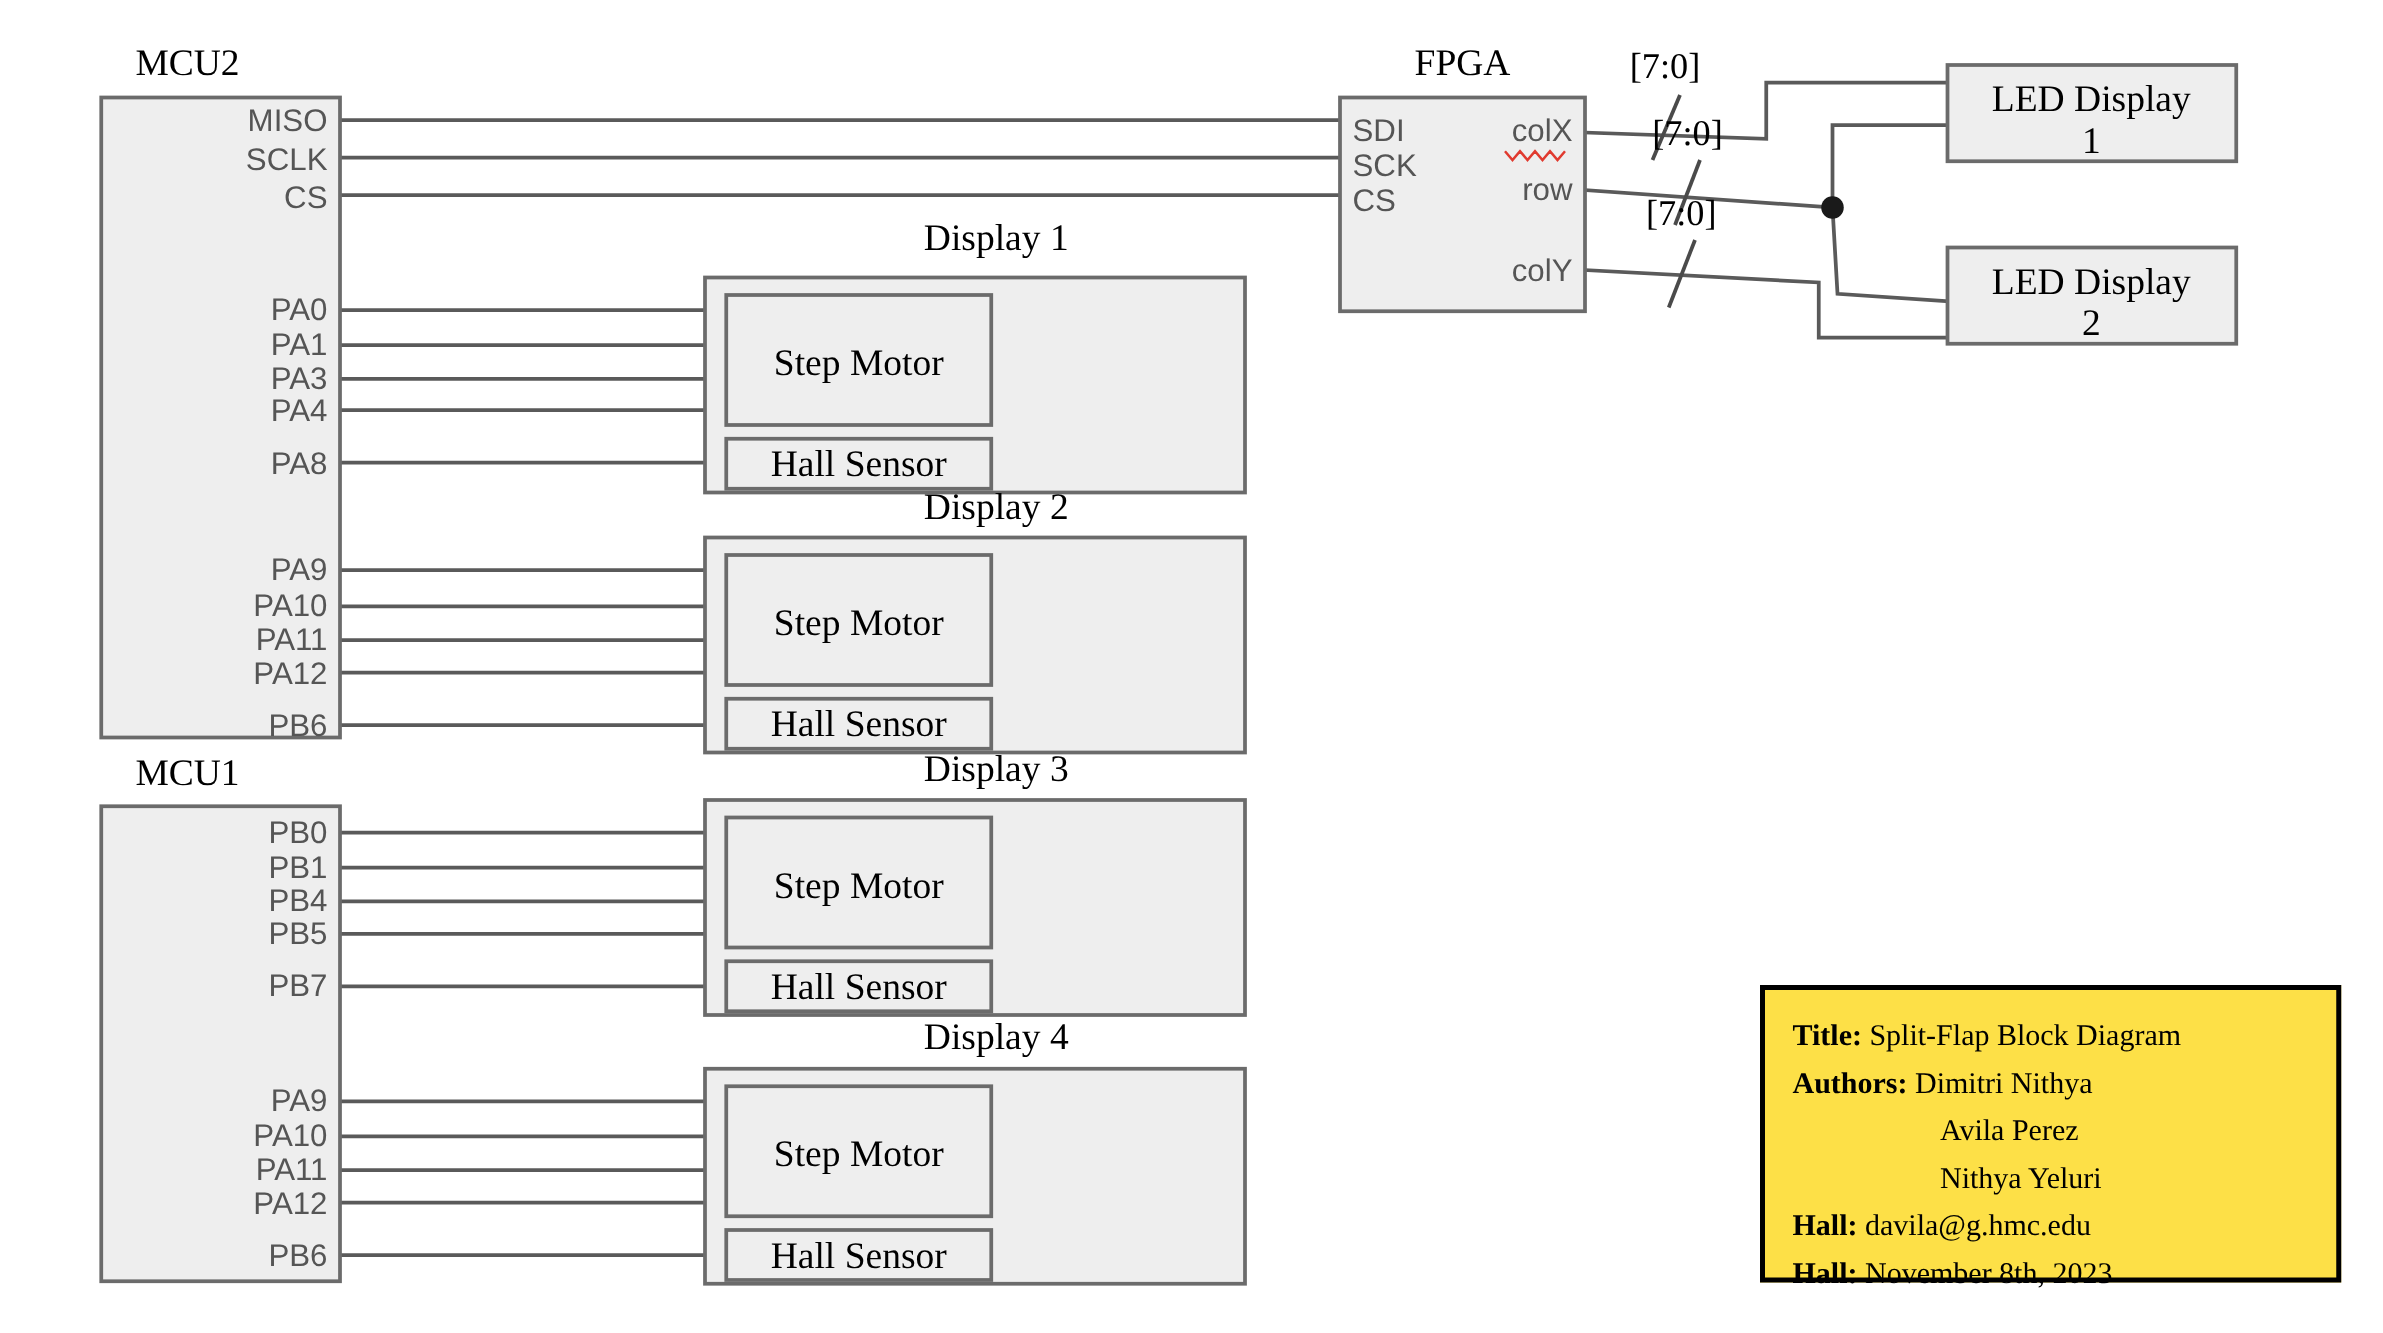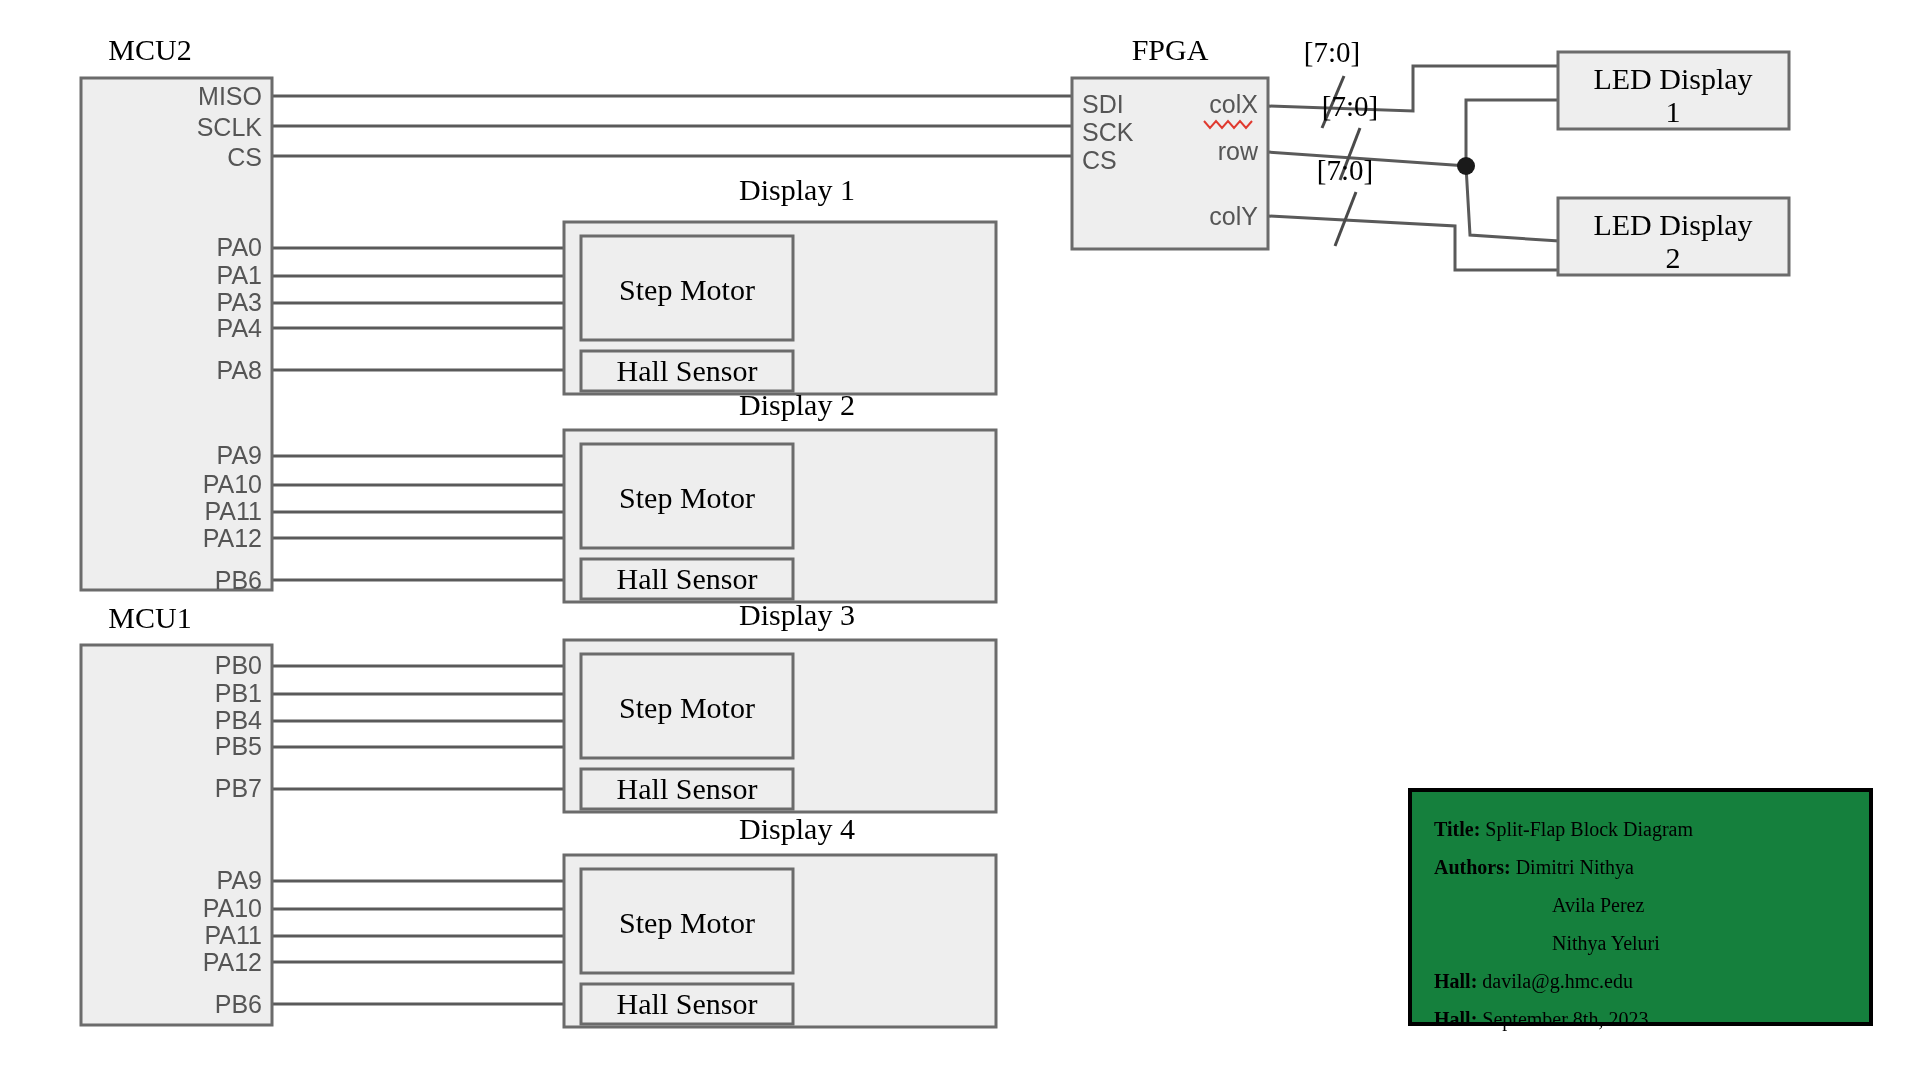--- a/index.html
+++ b/index.html
@@ -95,25 +95,25 @@
     fill: none;
   }
   
   #title-block {
     position: absolute;
     left: 1408px;
     top: 788px;
     width: 465px;
     height: 238px;
     border: 4px solid #000000;
-    background: #15803d;
+    background: #fde047;
     box-sizing: border-box;
     padding: 18px 0 0 22px;
     font-family: "Liberation Serif", serif;
-    font-size: 20px;
+    font-size: 24px;
     line-height: 38px;
     color: #000000;
   }
   #title-block .tb-row {
     white-space: nowrap;
   }
   #title-block .tb-key {
     font-weight: bold;
   }
   #title-block .tb-indent {
@@ -267,17 +267,17 @@
     </div>
     <div class="tb-row tb-indent">
       <span>Nithya Yeluri</span>
     </div>
     <div class="tb-row">
       <span class="tb-key">Hall:</span>
       <span>davila@g.hmc.edu</span>
     </div>
     <div class="tb-row">
       <span class="tb-key">Hall:</span>
-      <span>September 8th, 2023</span>
+      <span>November 8th, 2023</span>
     </div>
   </div>
 
 </div>
 
 </body></html>

